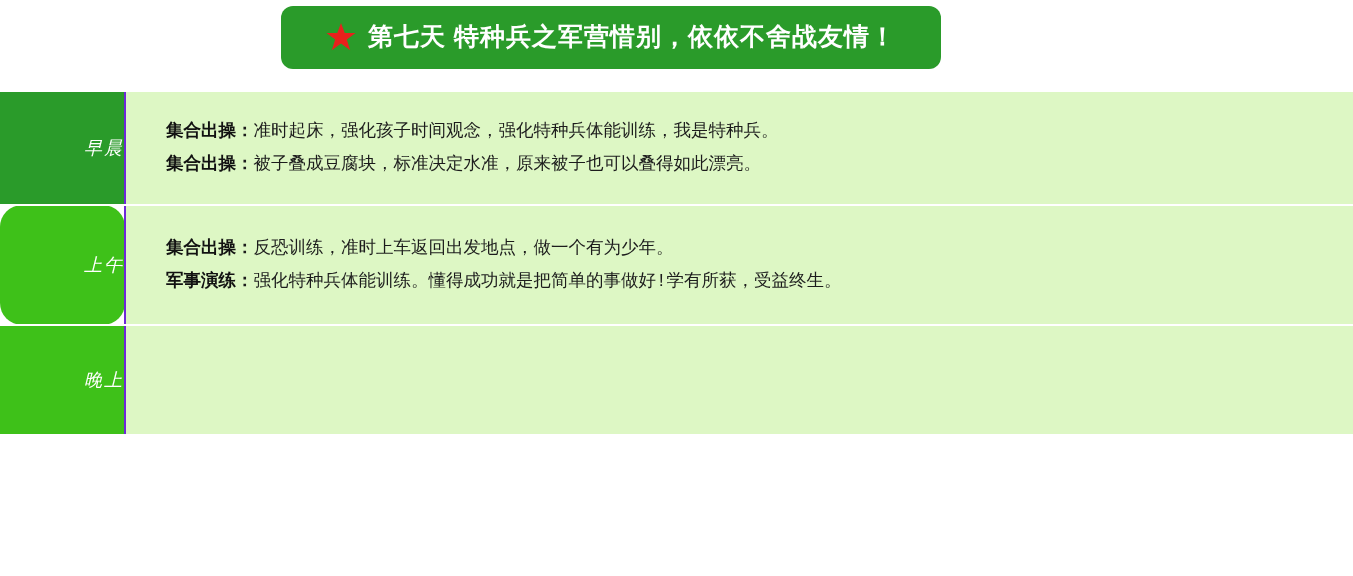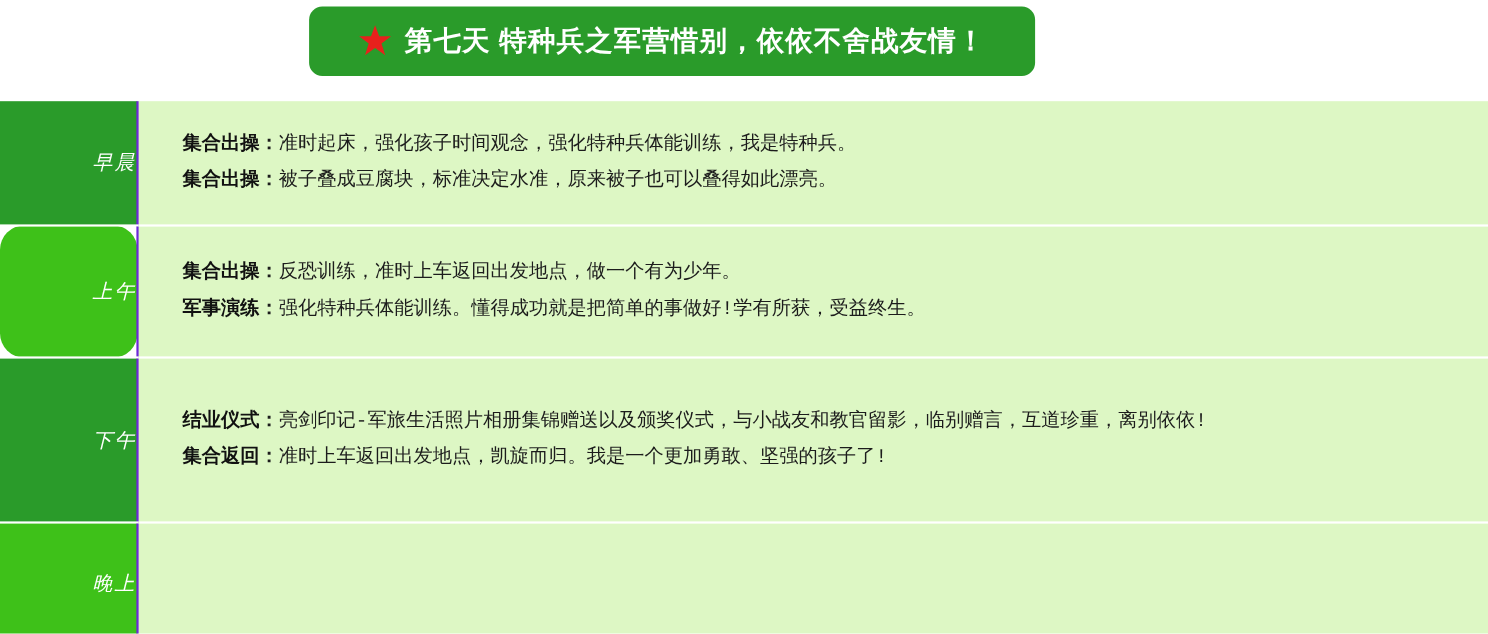--- a/index.html
+++ b/index.html
@@ -145,31 +145,20 @@
         <td class="content-cell">
           <div class="item-line">
             <span class="item-label">集合出操</span><span class="item-sep">：</span><span class="item-text">反恐训练，准时上车返回出发地点，做一个有为少年。</span>
           </div>
           <div class="item-line">
             <span class="item-label">军事演练</span><span class="item-sep">：</span><span class="item-text">强化特种兵体能训练。懂得成功就是把简单的事做好!学有所获，受益终生。</span>
           </div>
         </td>
       </tr>
 
-      <tr class="row-afternoon">
-        <td class="time-cell">下午</td>
-        <td class="content-cell">
-          <div class="item-line">
-            <span class="item-label">结业仪式</span><span class="item-sep">：</span><span class="item-text">亮剑印记-军旅生活照片相册集锦赠送以及颁奖仪式，与小战友和教官留影，临别赠言，互道珍重，离别依依!</span>
-          </div>
-          <div class="item-line">
-            <span class="item-label">集合返回</span><span class="item-sep">：</span><span class="item-text">准时上车返回出发地点，凯旋而归。我是一个更加勇敢、坚强的孩子了!</span>
-          </div>
-        </td>
-      </tr>
 
       <tr class="row-evening">
         <td class="time-cell">晚上</td>
         <td class="content-cell empty-content"></td>
       </tr>
     </tbody>
   </table>
 
 </div>
 

